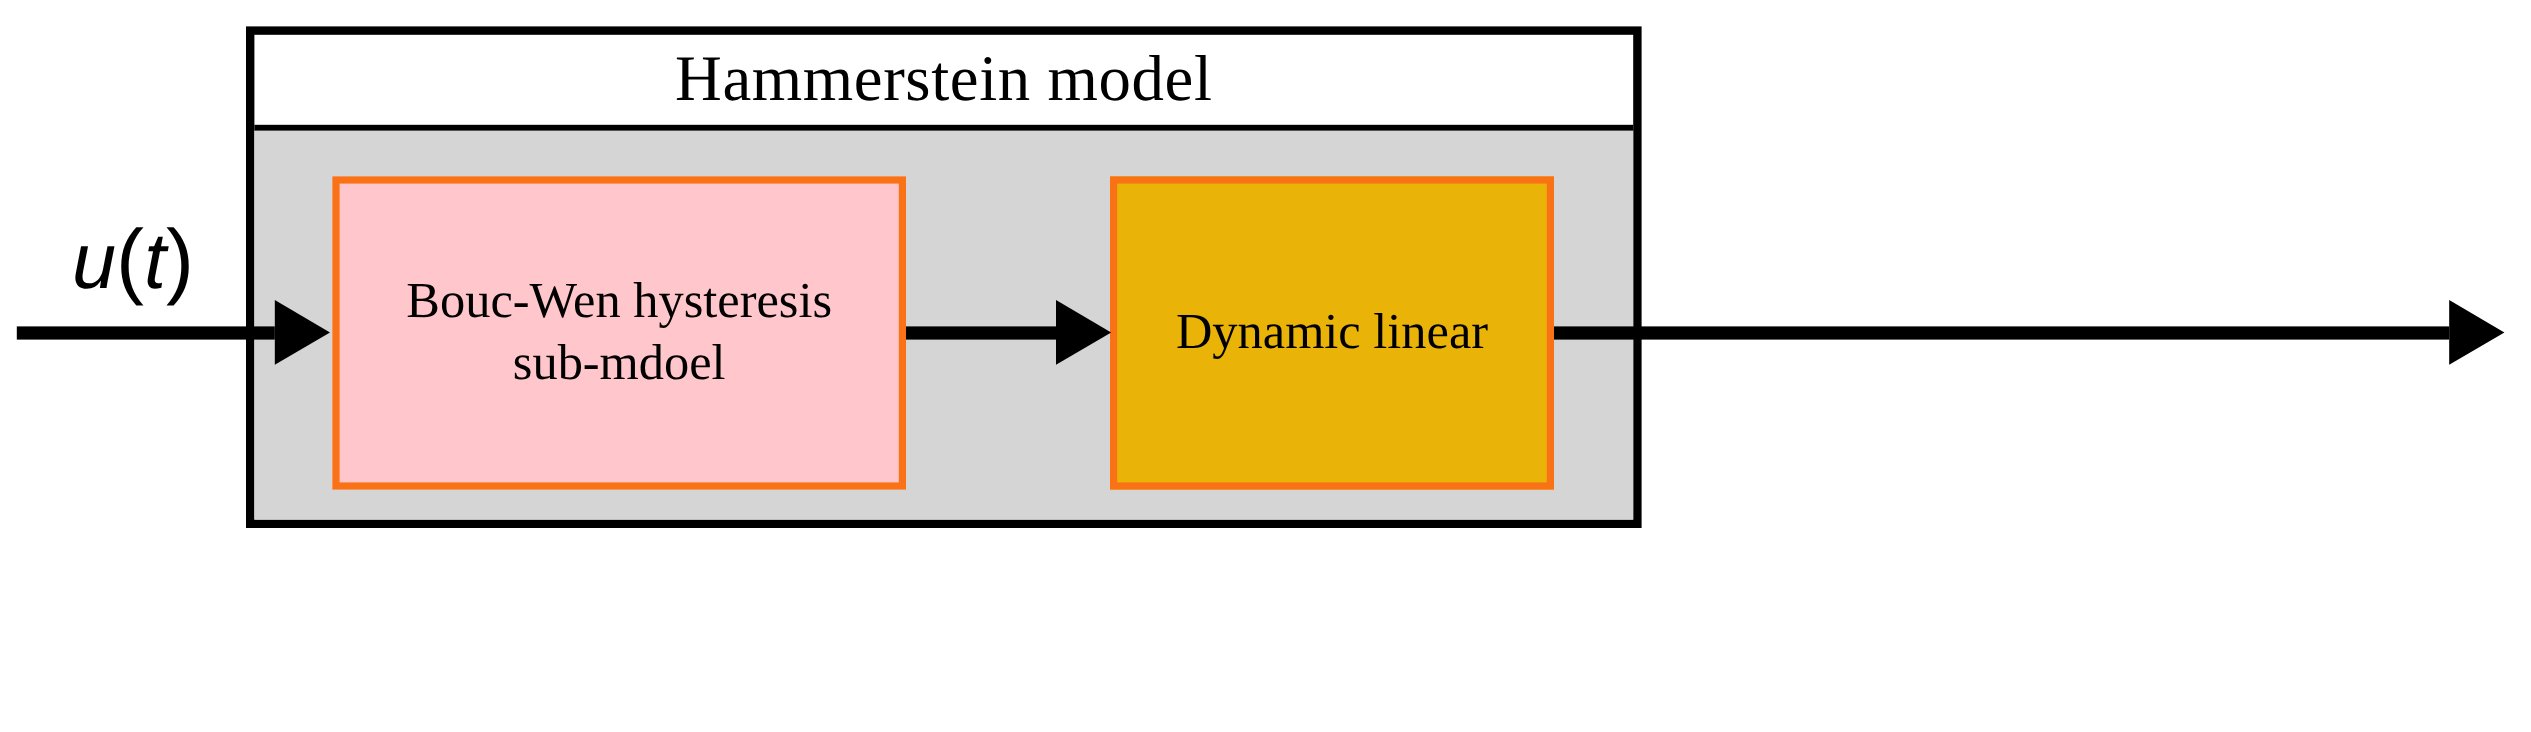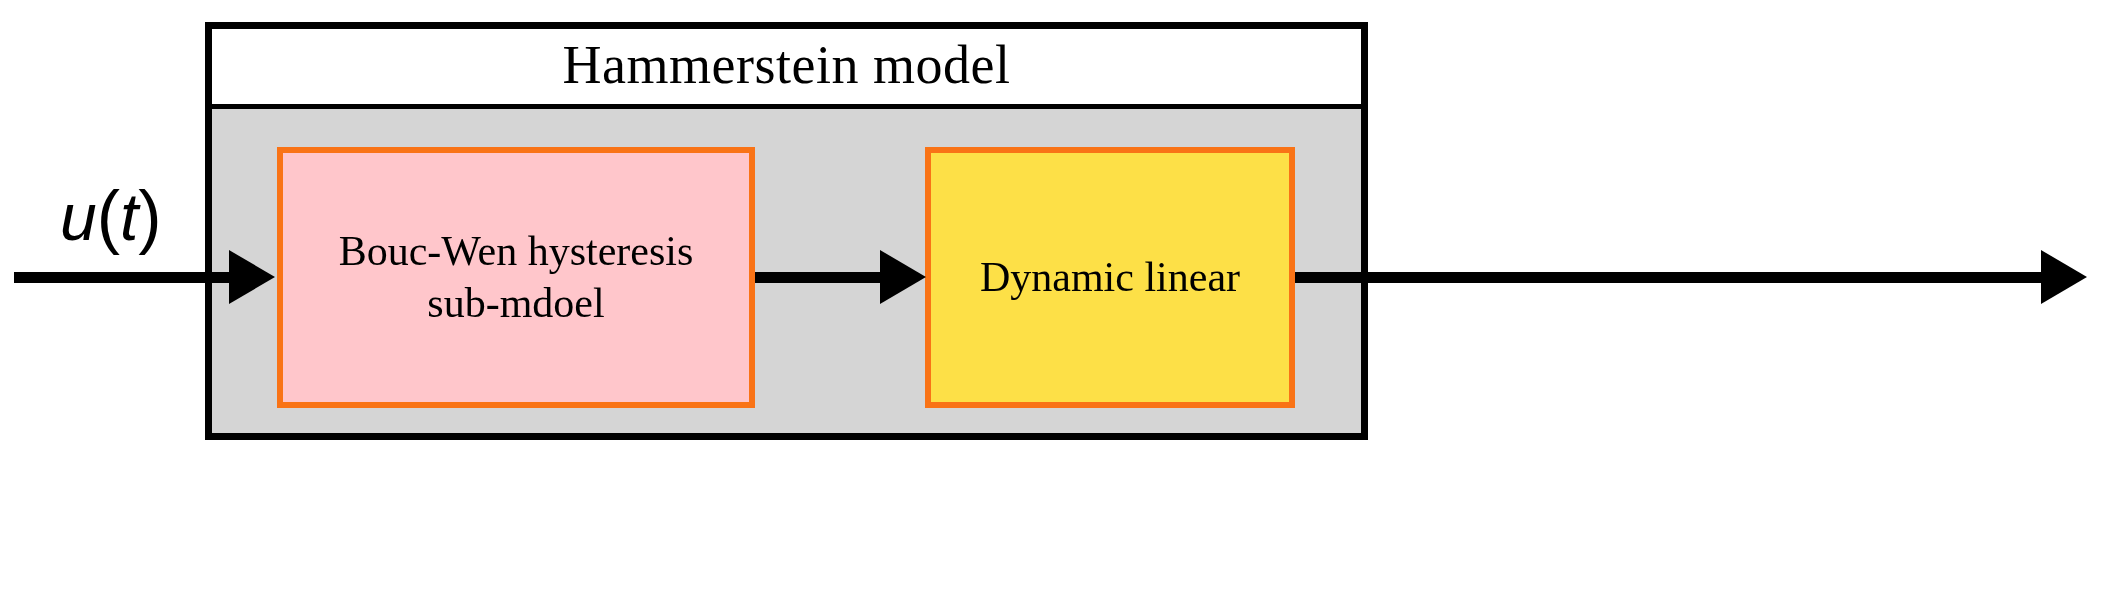--- a/index.html
+++ b/index.html
@@ -92,21 +92,21 @@
     width: 478px;
     height: 261px;
     background: #ffc6cb;
   }
 
   .box-dynamic-linear {
     left: 925px;
     top: 147px;
     width: 370px;
     height: 261px;
-    background: #fde047;
+    background: #eab308;
   }
 
   
   .math-label {
     position: absolute;
     font-family: Liberation Sans, sans-serif;
     font-style: italic;
     font-size: 66px;
     color: #000000;
     white-space: nowrap;

